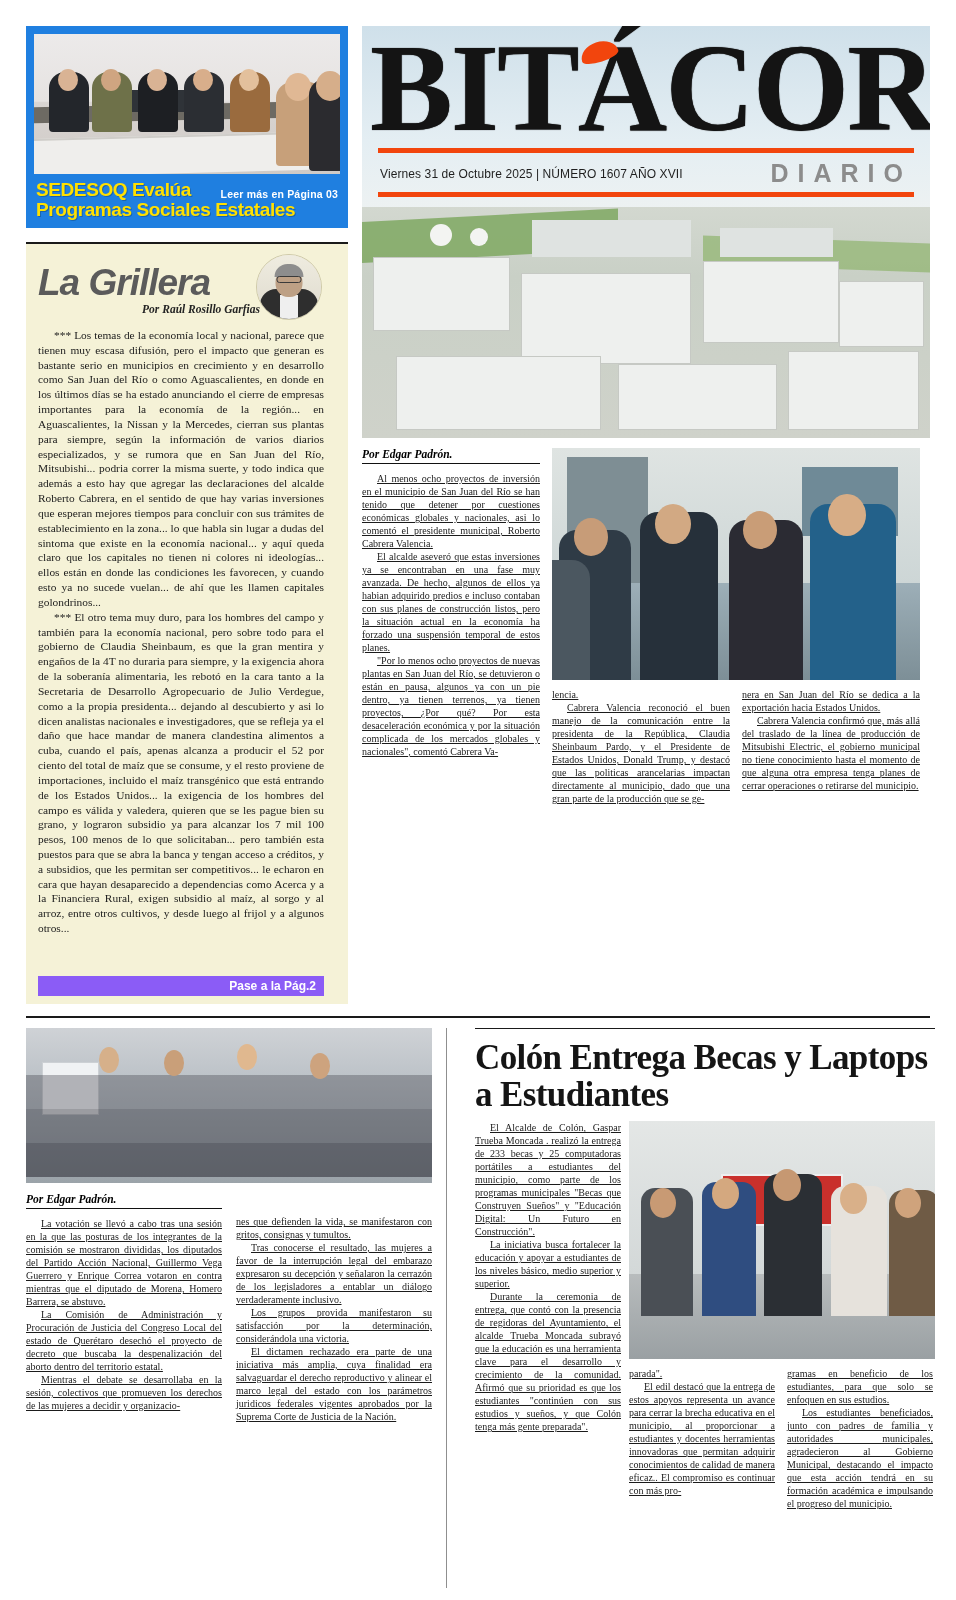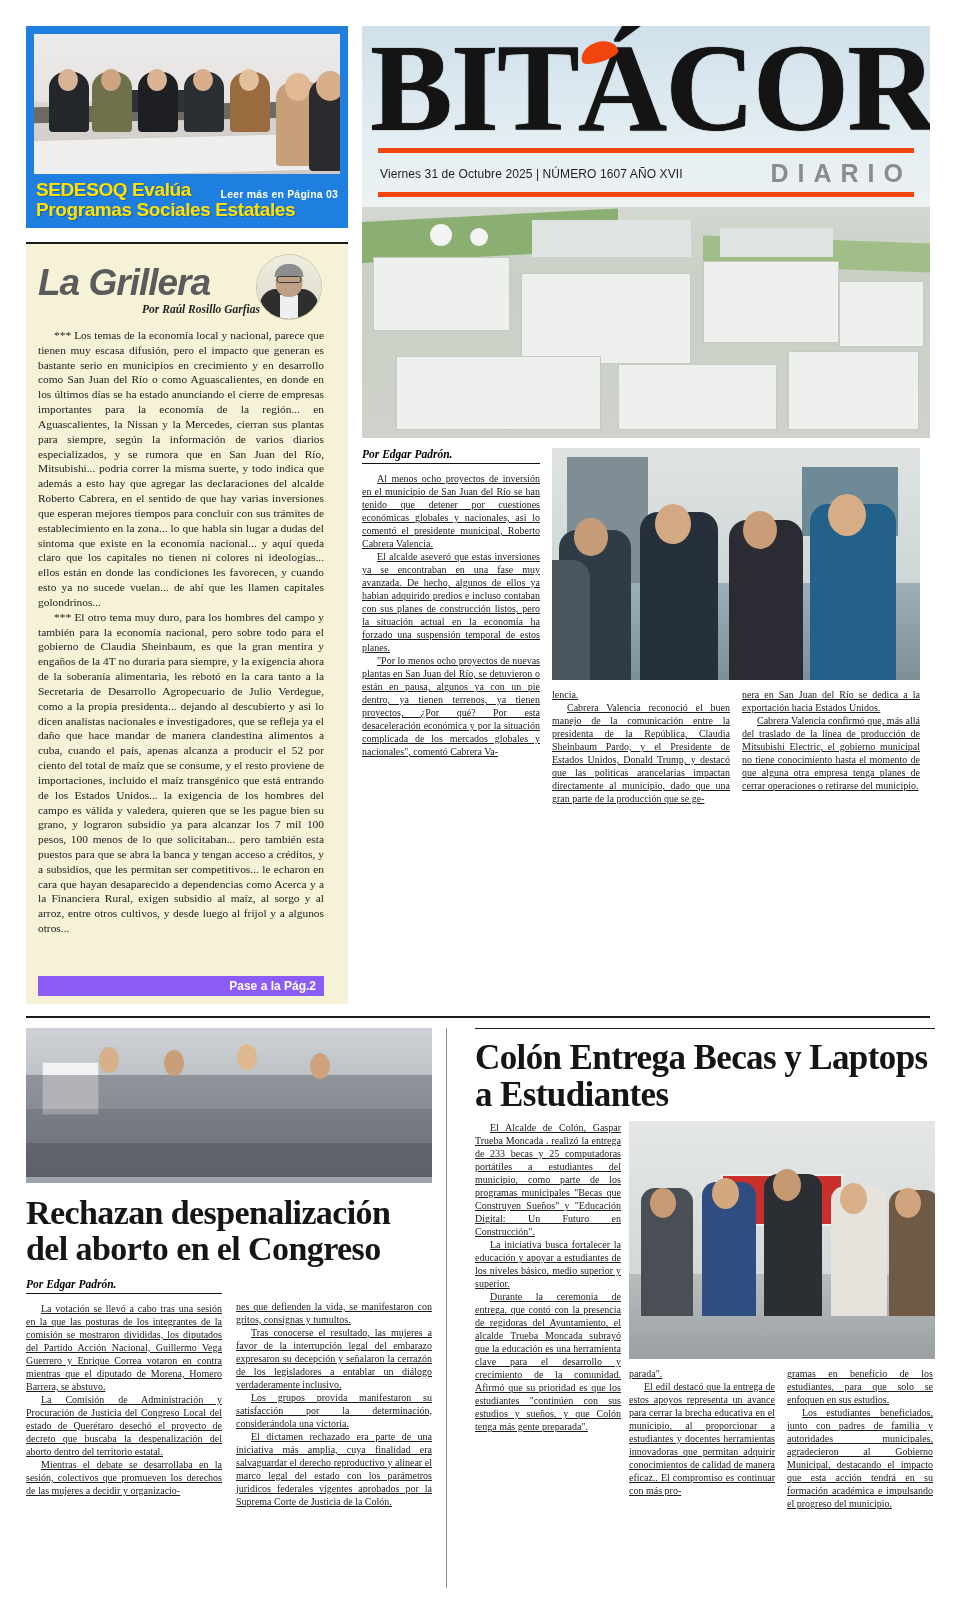--- a/index.html
+++ b/index.html
@@ -401,37 +401,36 @@
       <div class="b-photo-left">
         <div class="bpl-banner"></div>
         <div class="bpl-row" style="top:30%;"></div>
         <div class="bpl-row" style="top:52%;background:rgba(50,50,60,.45);"></div>
         <div class="bpl-row" style="top:74%;background:rgba(40,40,50,.55);"></div>
         <div style="position:absolute;left:18%;top:12%;width:20px;height:26px;border-radius:50%;background:#d6b08a;"></div>
         <div style="position:absolute;left:34%;top:14%;width:20px;height:26px;border-radius:50%;background:#c99f79;"></div>
         <div style="position:absolute;left:52%;top:10%;width:20px;height:26px;border-radius:50%;background:#e0b88f;"></div>
         <div style="position:absolute;left:70%;top:16%;width:20px;height:26px;border-radius:50%;background:#cda37e;"></div>
       </div>
-      <div class="b-head">Rechazan despenalización del aborto en el Congreso</div>
       <div class="b-cols">
         <div class="b-col">
           <span class="byline">Por Edgar Padrón.</span>
           <div class="ptext">
             <p>La votación se llevó a cabo tras una sesión en la que las posturas de los integrantes de la comisión se mostraron divididas, los diputados del Partido Acción Nacional, Guillermo Vega Guerrero y Enrique Correa votaron en contra mientras que el diputado de Morena, Homero Barrera, se abstuvo.</p>
             <p>La Comisión de Administración y Procuración de Justicia del Congreso Local del estado de Querétaro desechó el proyecto de decreto que buscaba la despenalización del aborto dentro del territorio estatal.</p>
             <p>Mientras el debate se desarrollaba en la sesión, colectivos que promueven los derechos de las mujeres a decidir y organizacio-</p>
           </div>
         </div>
         <div class="b-col">
           <div style="height:22px;"></div>
           <div class="ptext">
             <p style="text-indent:0;">nes que defienden la vida, se manifestaron con gritos, consignas y tumultos.</p>
             <p>Tras conocerse el resultado, las mujeres a favor de la interrupción legal del embarazo expresaron su decepción y señalaron la cerrazón de los legisladores a entablar un diálogo verdaderamente inclusivo.</p>
             <p>Los grupos provida manifestaron su satisfacción por la determinación, considerándola una victoria.</p>
-            <p>El dictamen rechazado era parte de una iniciativa más amplia, cuya finalidad era salvaguardar el derecho reproductivo y alinear el marco legal del estado con los parámetros juridicos federales vigentes aprobados por la Suprema Corte de Justicia de la Colón.</p>
+            <p>El dictamen rechazado era parte de una iniciativa más amplia, cuya finalidad era salvaguardar el derecho reproductivo y alinear el marco legal del estado con los parámetros juridicos federales vigentes aprobados por la Suprema Corte de Justicia de la Nación.</p>
           </div>
         </div>
       </div>
     </div>
 
     <div class="br">
       <div class="r-head">Colón Entrega Becas y Laptops a Estudiantes</div>
       <div class="r-cols">
         <div class="r-c">
           <div class="ptext">

